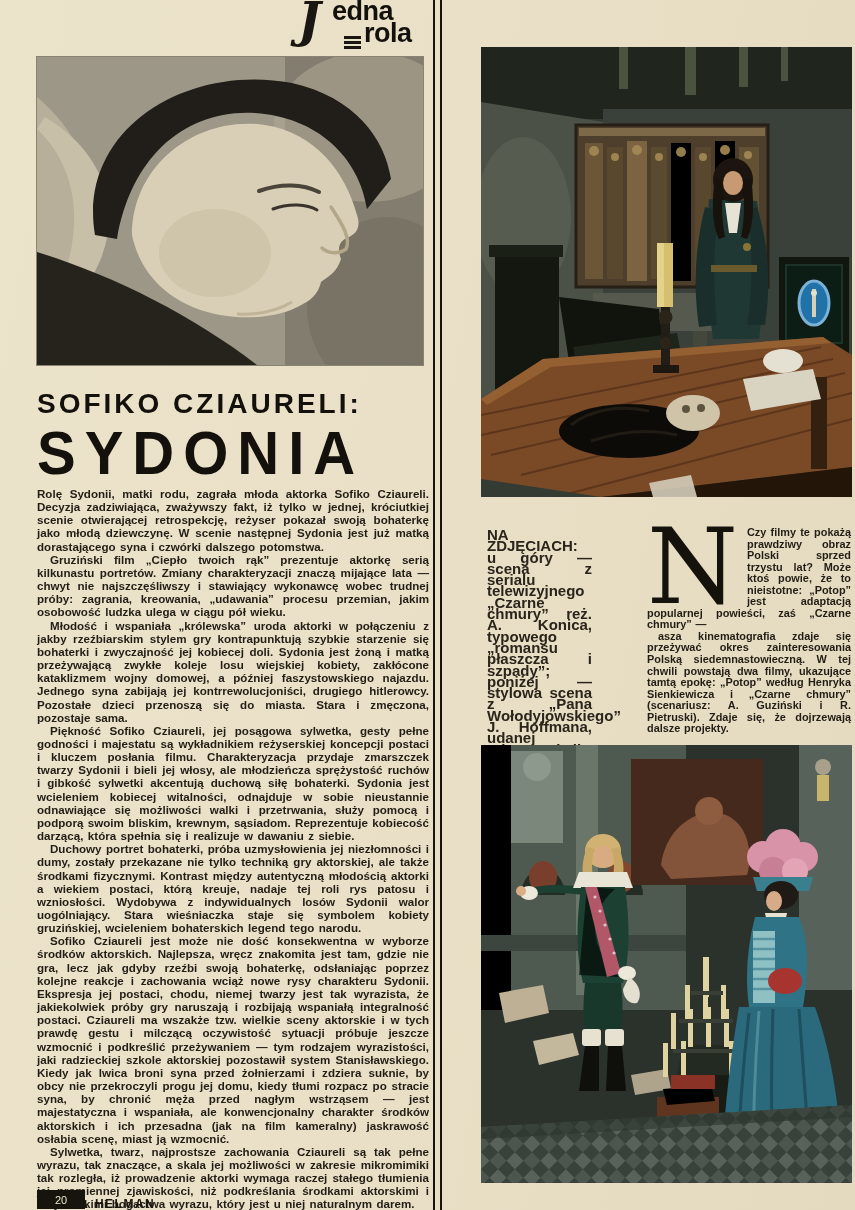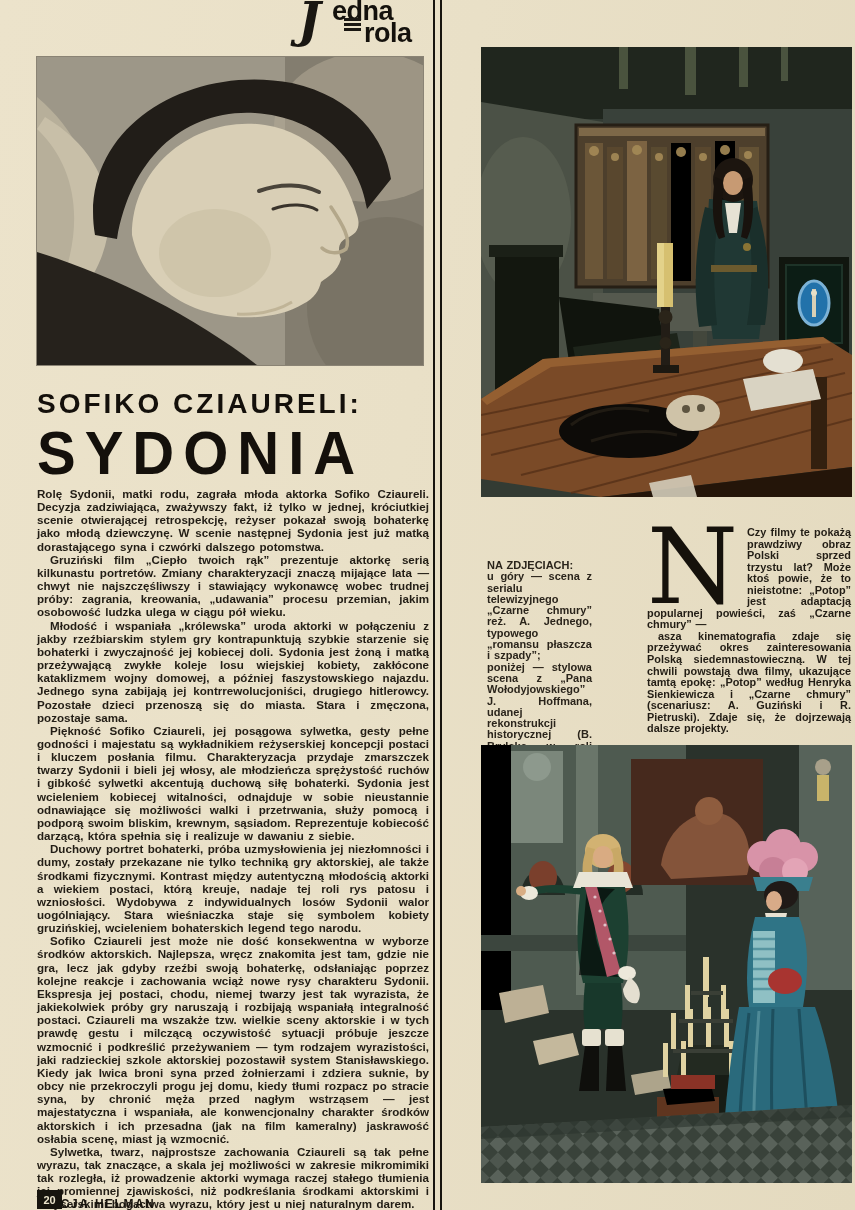--- a/index.html
+++ b/index.html
@@ -12,21 +12,21 @@
 
   
   .logo { position:absolute; left:298px; top:0; width:124px; height:46px; }
   .logo-j {
     position:absolute; left:0; top:-8px; font-family:"DejaVu Serif", serif;
     font-style:italic; font-size:48px; font-weight:700; color:#1a1712;
   }
   .logo-row1 { position:absolute; left:34px; top:-4px; font-size:27px; font-weight:700;
     letter-spacing:-0.5px; color:#14110c; }
   .logo-row2 { position:absolute; left:46px; top:18px; font-size:27px; font-weight:700;
-    letter-spacing:-0.5px; color:#14110c; display:flex; align-items:flex-start; }
+    letter-spacing:-0.5px; color:#14110c; display:flex; align-items:flex-end; }
   .logo-bars { display:inline-block; width:17px; height:13px; margin-right:3px;
     background:repeating-linear-gradient(#1a1712 0 2.6px, transparent 2.6px 5.2px); }
 
   
   .rule-a, .rule-b { position:absolute; top:0; width:2px; height:1210px; background:#17140e; }
   .rule-a { left:433px; } .rule-b { left:440px; }
 
   
   .portrait { position:absolute; left:37px; top:57px; width:386px; height:308px;
     background:#9d9788; box-shadow:0 0 0 1px #8a8374; }
@@ -37,34 +37,34 @@
   .headline .l2 { font-size:58px; font-weight:700; letter-spacing:9px; white-space:nowrap;
     margin-top:-2px; transform:scaleY(1.04); transform-origin:top left; }
 
   .article { position:absolute; left:37px; top:487px; width:392px;
     font-size:11.6px; line-height:13.15px; font-weight:700; text-align:justify;
     word-spacing:1.2px; color:#221d15; }
   .article p + p { text-indent:13px; }
   .author-row { margin-top:0.5px; text-align:left; font-size:12px; letter-spacing:1.5px;
     font-weight:700; color:#17130d; margin-top:-13px; }
 
-  .pagenum { position:absolute; left:37px; top:1190px; width:25px; height:19px;
-    background:#17140e; color:#ece4cc; font-size:11px; font-weight:700;
+  .pagenum { position:absolute; left:37px; top:1190px; width:48px; height:19px;
+    background:#17140e; color:#ece4cc; font-size:11px; font-weight:400;
     display:flex; align-items:center; justify-content:center; }
 
   
   .photo-top { position:absolute; left:481px; top:47px; width:371px; height:450px;
     background:#2b322b; }
   .photo-bottom { position:absolute; left:481px; top:745px; width:371px; height:438px;
     background:#28302a; }
   .photo-top svg, .photo-bottom svg { display:block; width:100%; height:100%; }
 
   
-  .captions { position:absolute; left:487px; top:560px; width:105px;
-    font-size:11px; line-height:11.3px; font-weight:700; text-align:justify;
+  .captions { position:absolute; left:487px; top:529px; width:105px;
+    font-size:15px; line-height:11.3px; font-weight:700; text-align:justify;
     color:#2a241b; word-spacing:1px; }
   .captions .cap2 { }
 
   
   .sidebar { position:absolute; left:647px; top:527px; width:204px;
     font-size:10.9px; line-height:11.55px; font-weight:700; text-align:justify;
     word-spacing:0.8px; color:#221d15; }
   .dropcap { float:left; font-family:"DejaVu Serif", serif; font-weight:400;
     font-size:104px; line-height:76px; height:76px; margin:2px 9px 0 0; color:#15110b; }
   .sidebar p + p { text-indent:11px; }
@@ -212,21 +212,21 @@
           <circle cx="220" cy="361" r="4" fill="#5d5440"></circle>
         <path d="M262,332 L332,322 L340,352 L270,364 Z" fill="#d9d3c2"></path>
         <ellipse cx="302" cy="314" rx="20" ry="12" fill="#e4e0d2"></ellipse>
         <path d="M168,436 L210,428 L216,450 L172,450 Z" fill="#d3ccba" opacity="0.9"></path>
       </g>
     </svg>
   </div>
 
   <div class="captions">
     <div>NA ZDJĘCIACH:</div>
-    <div>u góry — scena z serialu telewizyjnego „Czarne chmury” reż. A. Jednego, typowego „romansu płaszcza i szpady”;</div>
+    <div>u góry — scena z serialu telewizyjnego „Czarne chmury” reż. A. Konica, typowego „romansu płaszcza i szpady”;</div>
     <div class="cap2">poniżej — stylowa scena z „Pana Wołodyjowskiego” J. Hoffmana, udanej rekonstrukcji historycznej (B. Brylska w roli Krzysi i Jan Nowicki — Ketling);</div>
   </div>
 
   <div class="sidebar">
     <span class="dropcap">N</span>
     <p>Czy filmy te pokażą prawdziwy obraz Polski sprzed trzystu lat? Może ktoś powie, że to nieistotne: „Potop” jest adaptacją popularnej powieści, zaś „Czarne chmury” —</p>
     <p>asza kinematografia zdaje się przeżywać okres zainteresowania Polską siedemnastowieczną. W tej chwili powstają dwa filmy, ukazujące tamtą epokę: „Potop” według Henryka Sienkiewicza i „Czarne chmury” (scenariusz: A. Guziński i R. Pietruski). Zdaje się, że dojrzewają dalsze projekty.</p>
   </div>
 
   <div class="photo-bottom">

